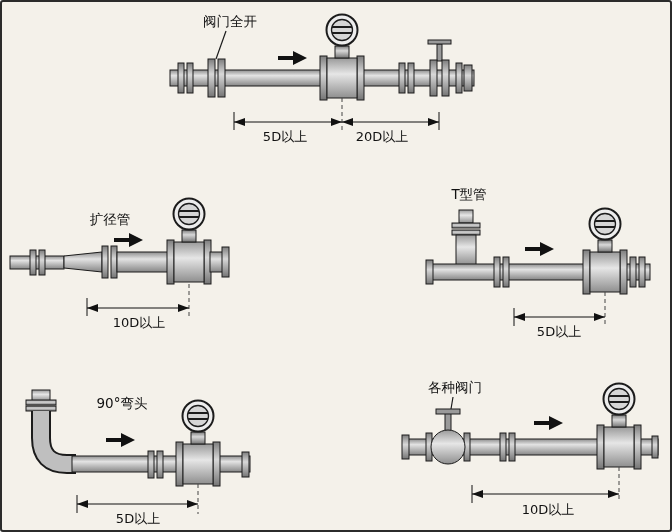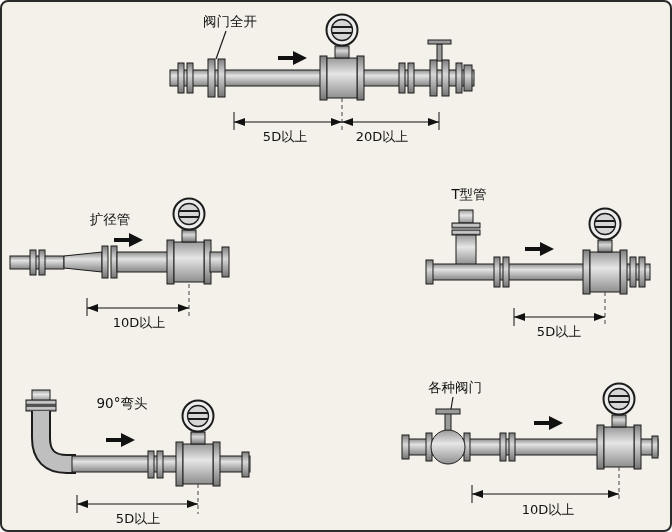--- a/index.html
+++ b/index.html
@@ -1,18 +1,18 @@
 <!DOCTYPE html>
 <html><head>
 <meta charset="utf-8">
 <style>
   html,body{margin:0;padding:0;background:#fff;}
   .frame{
     width:672px;height:532px;box-sizing:border-box;
-    border:2px solid #2b2b2b;border-radius:8px;
+    border:2px solid #2b2b2b;border-radius:3px;
     background:#f4f1ea;overflow:hidden;position:relative;
   }
   svg{display:block;}
   svg text{
     font-family:"DejaVu Sans","Liberation Sans",sans-serif;
     font-size:13.5px;fill:#111;
   }
   .dimlabel{font-size:13px;}
 </style>
 </head>

